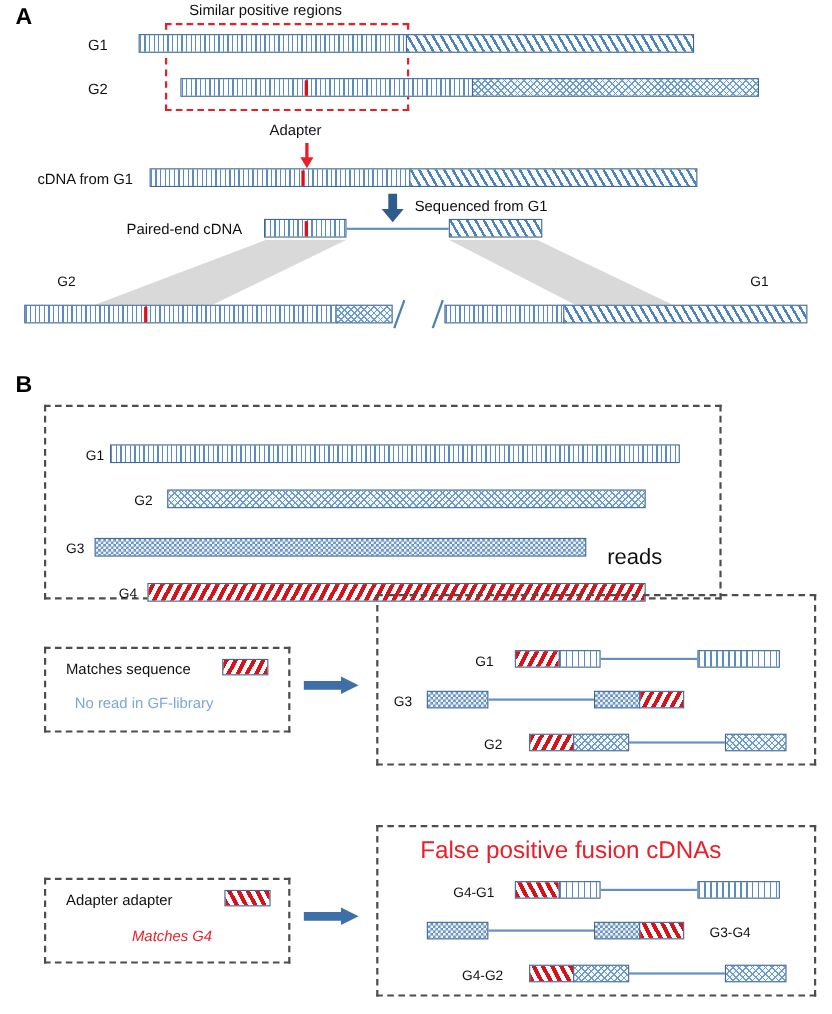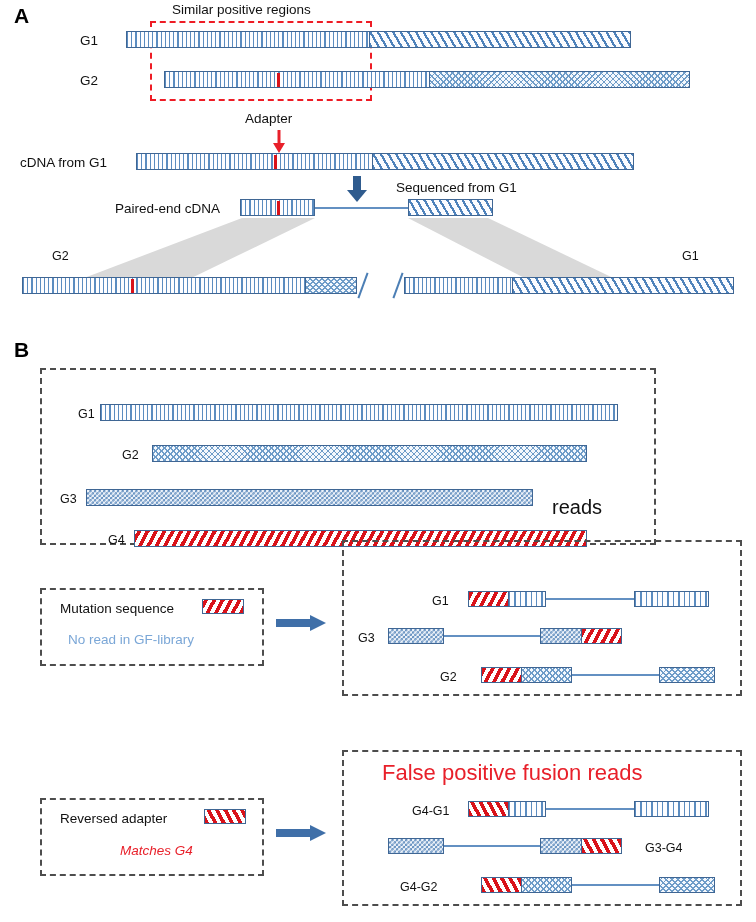--- a/index.html
+++ b/index.html
@@ -110,30 +110,30 @@
   <div class="bar pat-vert" style="left:164px;top:71px;width:267px;height:17px;"></div>
   <div class="mut" style="left:277px;top:72.5px;height:14px;"></div>
   <div class="bar pat-wave" style="left:429px;top:71px;width:261px;height:17px;"></div>
 
   <div class="abs lbl" style="left:245px;top:111px;">Adapter</div>
   <svg class="abs" style="left:270px;top:130px;" width="18" height="24">
     <line x1="9" y1="0" x2="9" y2="14" stroke="#e8202a" stroke-width="3"></line>
     <polygon points="3,13 15,13 9,23" fill="#e8202a"></polygon>
   </svg>
 
-  <div class="abs lbl" style="left:20px;top:155px;">cDNA from G1</div>
+  <div class="abs lbl" style="left:34px;top:155px;">cDNA from G1</div>
   <div class="bar pat-vert" style="left:136px;top:153px;width:238px;height:17px;"></div>
   <div class="mut" style="left:274px;top:154.5px;height:14px;"></div>
   <div class="bar pat-diag" style="left:372px;top:153px;width:262px;height:17px;"></div>
 
   <svg class="abs" style="left:346px;top:176px;" width="22" height="27">
     <line x1="11" y1="0" x2="11" y2="15" stroke="#2f5b8e" stroke-width="8"></line>
     <polygon points="1,14 21,14 11,26" fill="#2f5b8e"></polygon>
   </svg>
-  <div class="abs lbl" style="left:396px;top:180px;">Sequenced from G1</div>
+  <div class="abs lbl" style="left:377px;top:180px;">Sequenced from G1</div>
 
   <div class="abs lbl" style="left:115px;top:201px;">Paired-end cDNA</div>
   <div class="bar pat-vert" style="left:240px;top:199px;width:75px;height:17px;"></div>
   <div class="mut" style="left:277px;top:200.5px;height:14px;"></div>
   <div class="pelink" style="left:315px;top:206.5px;width:93px;"></div>
   <div class="bar pat-diag" style="left:408px;top:199px;width:85px;height:17px;"></div>
 
   <svg class="funnel" style="left:40px;top:218px;" width="330" height="68">
     <polygon points="202,0 275,0 135,68 23,68" fill="#d9d9d9"></polygon>
   </svg>
@@ -164,21 +164,21 @@
   <div class="abs lbl-sm" style="left:122px;top:448px;">G2</div>
   <div class="bar pat-wave" style="left:152px;top:445px;width:435px;height:17px;"></div>
 
   <div class="abs lbl-sm" style="left:60px;top:492px;">G3</div>
   <div class="bar pat-check" style="left:86px;top:489px;width:447px;height:17px;"></div>
 
   <div class="abs lbl-sm" style="left:108px;top:533px;">G4</div>
   <div class="bar pat-redfwd" style="left:134px;top:530px;width:453px;height:17px;"></div>
 
   <div class="dashbox" style="left:40px;top:588px;width:224px;height:78px;"></div>
-  <div class="abs lbl" style="left:60px;top:601px;">Mutation sequence</div>
+  <div class="abs lbl" style="left:60px;top:601px;">Matches sequence</div>
   <div class="bar pat-redfwd" style="left:202px;top:599px;width:42px;height:15px;"></div>
   <div class="abs lbl-blue" style="left:68px;top:632px;">No read in GF-library</div>
 
   <svg class="arrow-right" style="left:276px;top:612px;" width="52" height="22">
     <line x1="0" y1="11" x2="36" y2="11" stroke="#3f6fa8" stroke-width="8"></line>
     <polygon points="34,3 34,19 50,11" fill="#3f6fa8"></polygon>
   </svg>
 
   <div class="dashbox" style="left:342px;top:540px;width:400px;height:156px;"></div>
 
@@ -194,43 +194,43 @@
   <div class="bar pat-check" style="left:540px;top:628px;width:42px;height:16px;"></div>
   <div class="bar pat-redfwd" style="left:581px;top:628px;width:41px;height:16px;"></div>
 
   <div class="abs lbl-sm" style="left:440px;top:670px;">G2</div>
   <div class="bar pat-redfwd" style="left:481px;top:667px;width:41px;height:16px;"></div>
   <div class="bar pat-wave" style="left:521px;top:667px;width:51px;height:16px;"></div>
   <div class="pelink" style="left:572px;top:674px;width:87px;"></div>
   <div class="bar pat-wave" style="left:659px;top:667px;width:56px;height:16px;"></div>
 
   <div class="dashbox" style="left:40px;top:798px;width:224px;height:78px;"></div>
-  <div class="abs lbl" style="left:60px;top:811px;">Reversed adapter</div>
+  <div class="abs lbl" style="left:60px;top:811px;">Adapter adapter</div>
   <div class="bar pat-redrev" style="left:204px;top:809px;width:42px;height:15px;"></div>
   <div class="abs lbl-red" style="left:120px;top:843px;font-style:italic;">Matches G4</div>
 
   <svg class="arrow-right" style="left:276px;top:822px;" width="52" height="22">
     <line x1="0" y1="11" x2="36" y2="11" stroke="#3f6fa8" stroke-width="8"></line>
     <polygon points="34,3 34,19 50,11" fill="#3f6fa8"></polygon>
   </svg>
 
   <div class="dashbox" style="left:342px;top:750px;width:400px;height:156px;"></div>
-  <div class="abs title-red" style="left:382px;top:760px;">False positive fusion reads</div>
+  <div class="abs title-red" style="left:382px;top:760px;">False positive fusion cDNAs</div>
 
   <div class="abs lbl-sm" style="left:412px;top:804px;">G4-G1</div>
   <div class="bar pat-redrev" style="left:468px;top:801px;width:41px;height:16px;"></div>
   <div class="bar pat-vert-wide" style="left:508px;top:801px;width:38px;height:16px;"></div>
   <div class="pelink" style="left:546px;top:808px;width:88px;"></div>
   <div class="bar pat-vert-wide" style="left:634px;top:801px;width:75px;height:16px;"></div>
 
   <div class="bar pat-check" style="left:388px;top:838px;width:56px;height:16px;"></div>
   <div class="pelink" style="left:444px;top:845px;width:96px;"></div>
   <div class="bar pat-check" style="left:540px;top:838px;width:42px;height:16px;"></div>
   <div class="bar pat-redrev" style="left:581px;top:838px;width:41px;height:16px;"></div>
   <div class="abs lbl-sm" style="left:645px;top:841px;">G3-G4</div>
 
-  <div class="abs lbl-sm" style="left:400px;top:880px;">G4-G2</div>
+  <div class="abs lbl-sm" style="left:420px;top:880px;">G4-G2</div>
   <div class="bar pat-redrev" style="left:481px;top:877px;width:41px;height:16px;"></div>
   <div class="bar pat-wave" style="left:521px;top:877px;width:51px;height:16px;"></div>
   <div class="pelink" style="left:572px;top:884px;width:87px;"></div>
   <div class="bar pat-wave" style="left:659px;top:877px;width:56px;height:16px;"></div>
 
 </div>
 
 </body></html>

